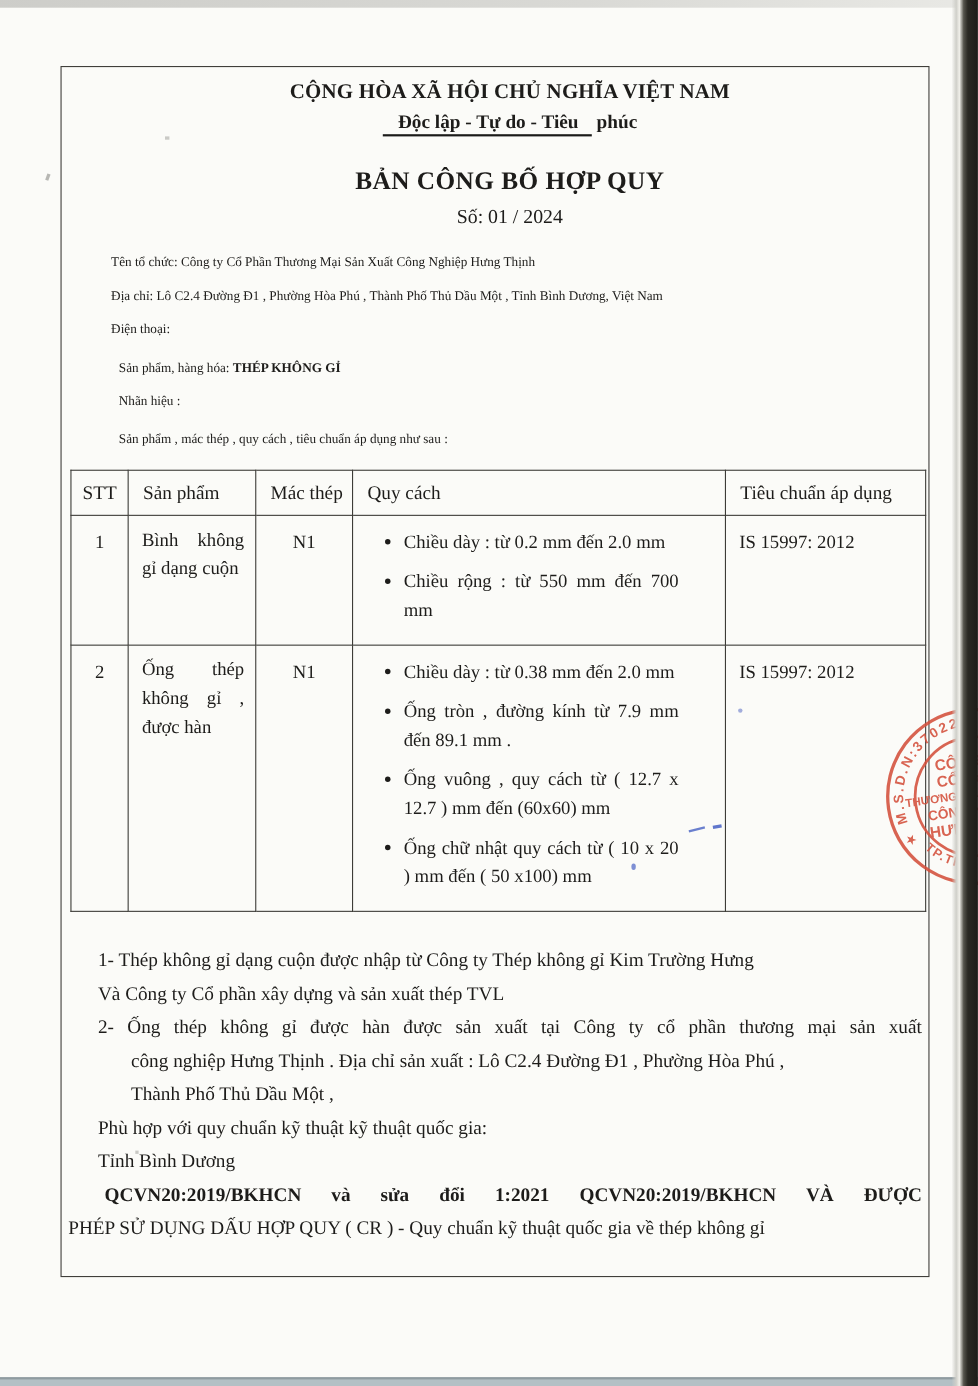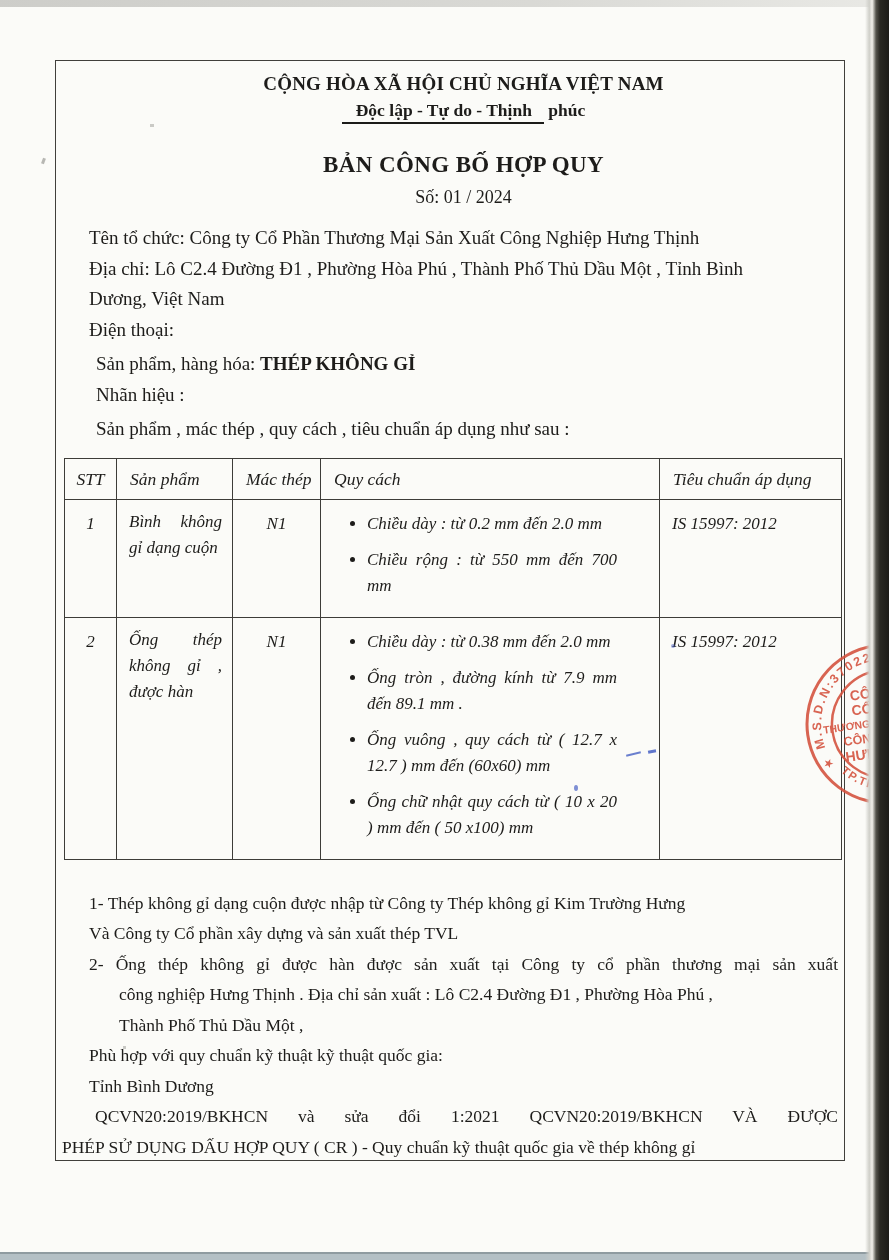--- a/index.html
+++ b/index.html
@@ -18,46 +18,46 @@
   .page{position:absolute;left:55px;top:60px;width:790px;height:1101px;box-sizing:border-box;
     border:1.5px solid #403f3b;padding:6px 6px 0 33px;z-index:1;}
   
   .hdr{text-align:center;}
   .republic{font-weight:bold;font-size:19px;letter-spacing:.2px;margin-top:6px;}
   .motto{font-weight:bold;font-size:17.5px;margin-top:5px;}
   .motto .ul{border-bottom:2.5px solid #1b1b19;padding:0 12px 2px 14px;}
   .doc-title{font-weight:bold;font-size:23px;letter-spacing:.4px;margin-top:31px;}
   .doc-num{font-size:18px;margin-top:9px;}
   
-  .fields{margin-top:15px;font-size:19px;}
+  .fields{margin-top:15px;font-size:12px;margin-left:12px;}
   .fields p{margin:0;line-height:30.5px;}
   .fields .ind{padding-left:7px;}
   .fields .gap{margin-top:4px;}
   .bold{font-weight:bold;}
   .addr{width:715px;}
   
   table.spec{border-collapse:collapse;table-layout:fixed;margin:13px 0 0 -25px;width:777px;
-    font-size:17px;line-height:26px;font-style:italic;}
+    font-size:17px;line-height:26px;}
   table.spec th,table.spec td{border:1.5px solid #3d3c38;vertical-align:top;}
   table.spec th{height:40px;vertical-align:middle;text-align:left;font-weight:normal;
     font-size:17.5px;padding:0 0 0 13px;}
   table.spec th.c{text-align:center;padding-left:0;}
   td.cc{text-align:center;padding-top:11px;}
   td.sp{padding:9px 10px 0 12px;text-align:justify;}
   td.qc{padding:0;}
   td.qc ul{margin:0;padding:11px 42px 8px 46px;}
   td.qc li{margin-bottom:10px;text-align:justify;}
   td.tc{padding:11px 0 0 12px;margin-top:12px;}
   
   .notes{margin-top:28px;font-size:17.5px;line-height:30.5px;}
   .notes p{margin:0;}
   .notes .ind2{padding-left:30px;}
   .jl{text-align:justify;text-align-last:justify;}
   .qcvn{margin-left:-27px;width:776px;}
-  .qcvn .first{text-indent:33px;}
+  .qcvn .first{text-indent:33px;font-weight:bold;}
   
   .stamp{position:absolute;left:786px;top:624px;z-index:5;opacity:.88;}
   .stamp text{font-family:"Liberation Sans","DejaVu Sans",sans-serif;font-weight:bold;}
   
   .mark{position:absolute;z-index:6;}
   .ink1{left:626px;top:753px;width:15px;height:2px;background:#3a55c0;transform:rotate(-14deg);opacity:.75;}
   .ink2{left:648px;top:750px;width:8px;height:2.5px;background:#3a55c0;transform:rotate(-10deg);opacity:.8;}
   .ink3{left:574px;top:785px;width:4px;height:6px;background:#3a55c0;border-radius:50%;opacity:.65;}
   .ink4{left:671px;top:644px;width:4px;height:4px;background:#4a5fc0;border-radius:50%;opacity:.5;}
   .speck1{left:42px;top:158px;width:3px;height:6px;background:#9a9a96;transform:rotate(20deg);opacity:.7;}
@@ -66,21 +66,21 @@
 </style>
 </head>
 <body>
 
 <div class="canvas">
 
   <div class="page">
 
     <div class="hdr">
       <div class="republic">CỘNG HÒA XÃ HỘI CHỦ NGHĨA VIỆT NAM</div>
-      <div class="motto"><span class="ul">Độc lập - Tự do - Thịnh</span> <span>phúc</span></div>
+      <div class="motto"><span class="ul">Độc lập - Tự do - Tiêu</span> <span>phúc</span></div>
       <div class="doc-title">BẢN CÔNG BỐ HỢP QUY</div>
       <div class="doc-num">Số: 01 / 2024</div>
     </div>
 
     <div class="fields">
       <p><span>Tên tổ chức:</span> <span>Công ty Cổ Phần Thương Mại Sản Xuất Công Nghiệp Hưng Thịnh</span></p>
       <p class="addr"><span>Địa chỉ:</span> <span>Lô C2.4 Đường Đ1 , Phường Hòa Phú , Thành Phố Thủ Dầu Một , Tỉnh Bình Dương, Việt Nam</span></p>
       <p>Điện thoại:</p>
       <p class="ind gap"><span>Sản phẩm, hàng hóa:</span> <span class="bold">THÉP KHÔNG GỈ</span></p>
       <p class="ind">Nhãn hiệu :</p>

